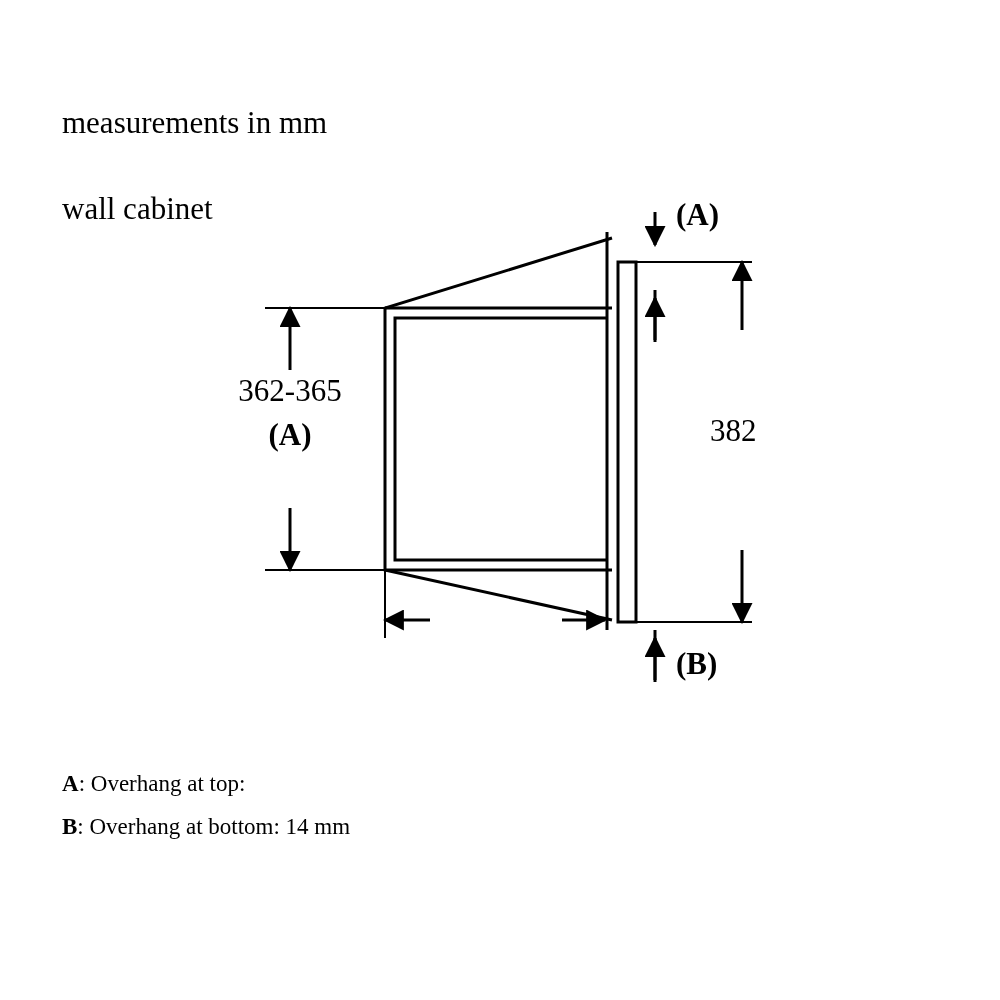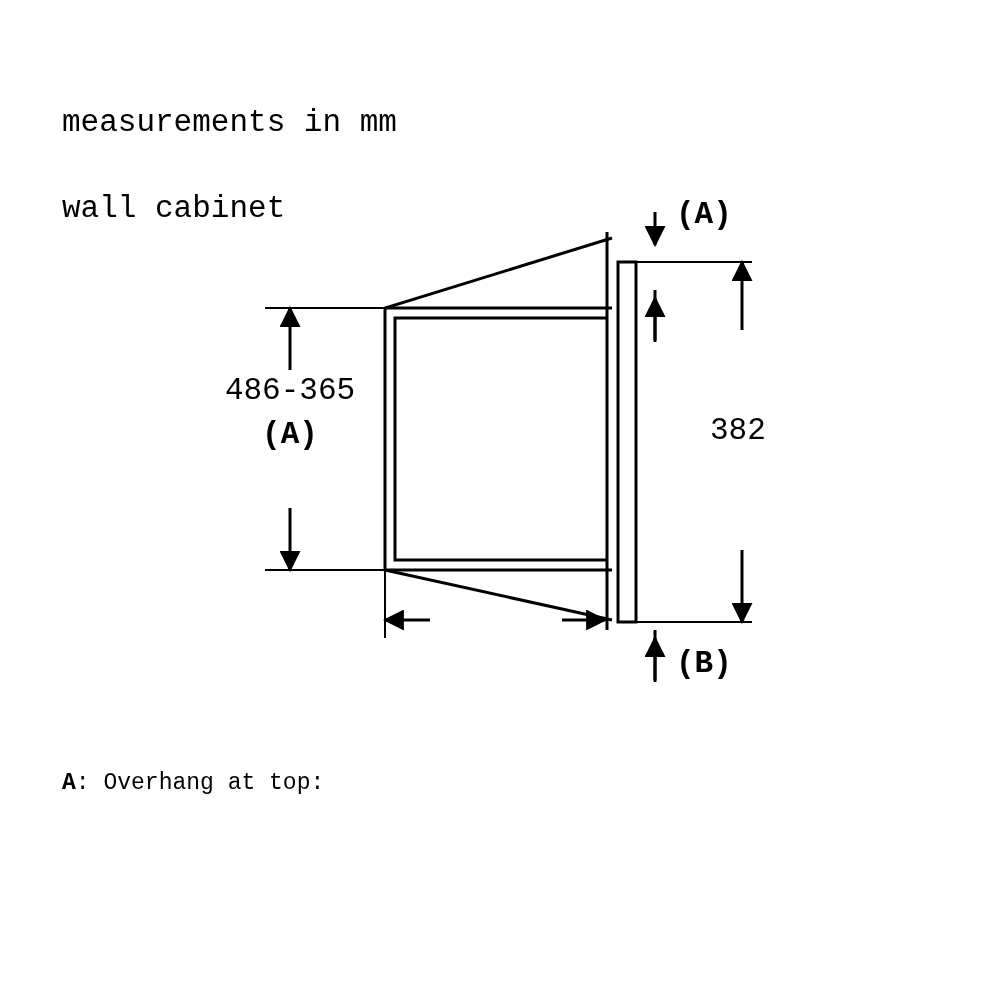--- a/index.html
+++ b/index.html
@@ -5,21 +5,21 @@
   html, body {
     margin: 0;
     padding: 0;
     background: #ffffff;
   }
   #page {
     position: relative;
     width: 1000px;
     height: 1000px;
     background: #ffffff;
-    font-family: Liberation Mono, monospace;
+    font-family: Liberation Serif, serif;
     color: #000000;
     overflow: hidden;
   }
   .heading {
     position: absolute;
     left: 62px;
     top: 58px;
     width: 760px;
     font-size: 31px;
     line-height: 43px;
@@ -146,26 +146,27 @@
 
       <g stroke="#000" stroke-width="3" fill="none">
         <path d="M 385 430 L 430 430" marker-start="url(#arrHead)"></path>
         <path d="M 562 430 L 605 430" marker-end="url(#arrHead)"></path>
         <path d="M 385 380 L 385 448" stroke-width="2"></path>
       </g>
     </svg>
 
     <div class="dimlabel bold" style="left:676px; top:6px;">(A)</div>
 
-    <div class="dimlabel center" style="left:170px; top:182px; width:240px;">486-365</div>
+    <div class="dimlabel center" style="left:170px; top:182px; width:240px;">362-365</div>
     <div class="dimlabel bold center" style="left:170px; top:226px; width:240px;">(A)</div>
 
     <div class="dimlabel" style="left:710px; top:222px;">382</div>
 
 
     <div class="dimlabel bold" style="left:676px; top:455px;">(B)</div>
   </div>
 
   <div class="legend">
     <span class="row"><span class="key">A</span><span>: Overhang at top:</span></span>
+    <span class="row"><span class="key">B</span><span>: Overhang at bottom: 14 mm</span></span>
   </div>
 
 </div>
 
 </body></html>

